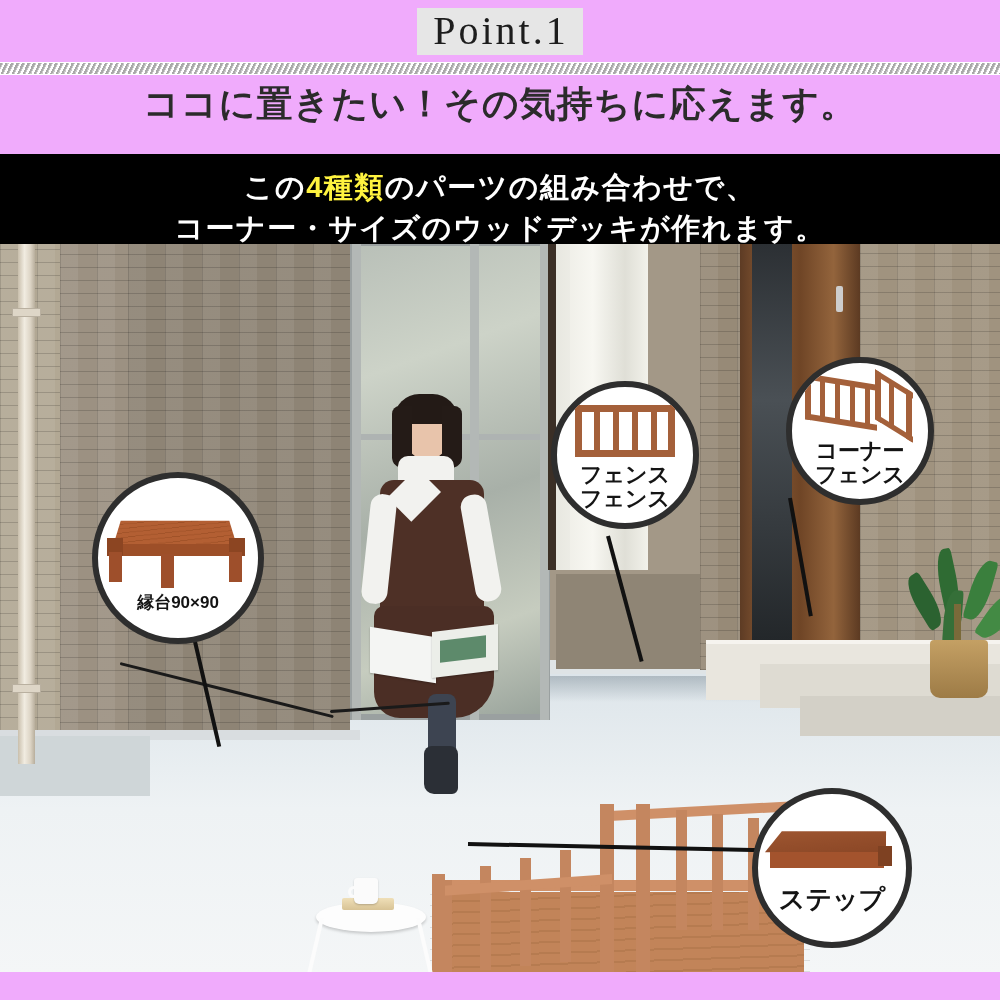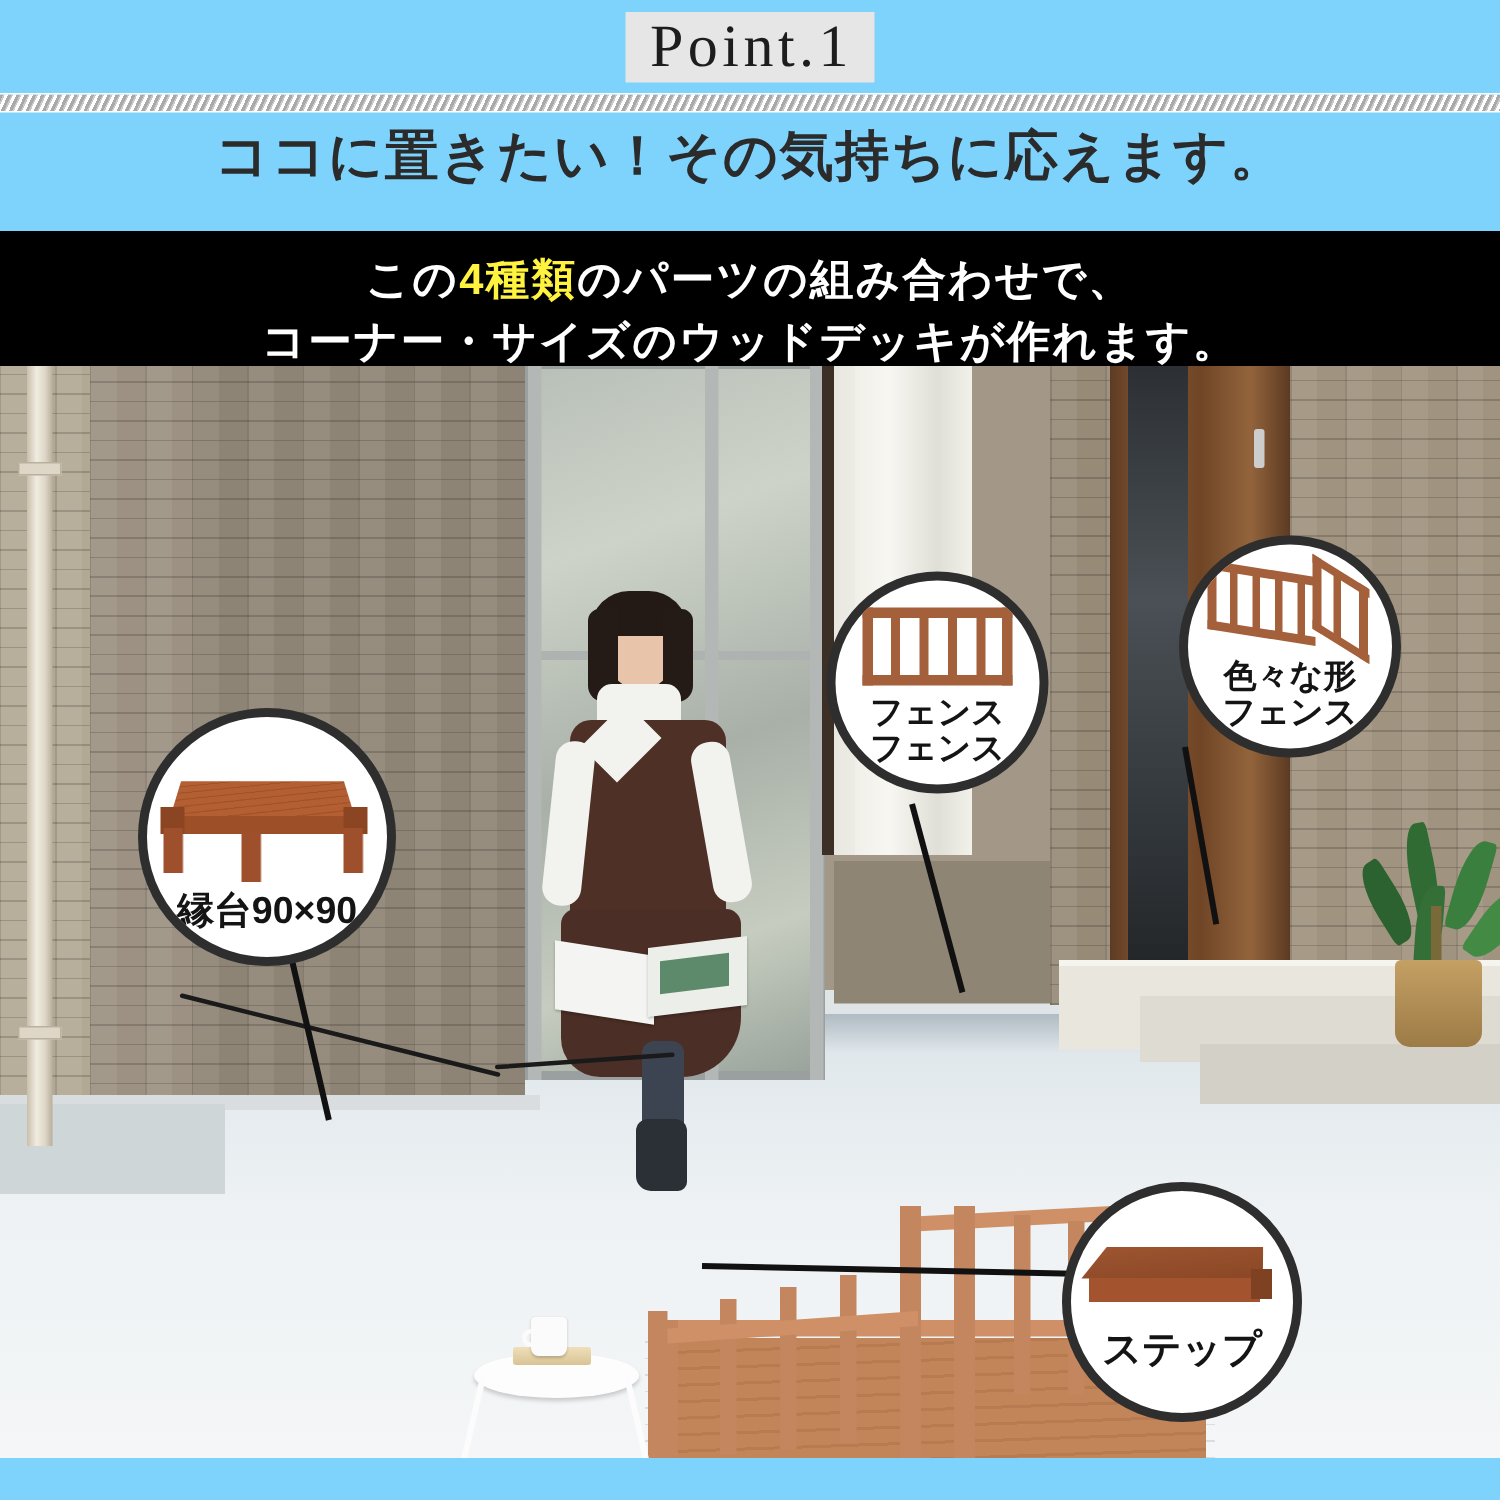--- a/index.html
+++ b/index.html
@@ -1,19 +1,19 @@
 <!DOCTYPE html>
 <html><head>
 <meta charset="utf-8">
 <style>
   * { margin:0; padding:0; box-sizing:border-box; }
   html,body { width:1000px; height:1000px; background:#fff; }
   body { font-family:"Liberation Sans","DejaVu Sans",sans-serif; overflow:hidden; }
 
-  #page { position:relative; width:1000px; height:1000px; background:#7dd3fc; overflow:hidden;text-decoration:underline; }
+  #page { position:relative; width:1000px; height:1000px; background:#f0abfc; overflow:hidden;text-decoration:underline; }
 
   
   .hdr-point-wrap { position:absolute; left:0; top:8px; width:1000px; text-align:center; }
   .hdr-point {
     display:inline-block;
     font-family:"Liberation Serif","DejaVu Serif",serif;
     font-size:40px; letter-spacing:3px; color:#1d1d1d;
     background:#e6e6e6; padding:2px 14px 3px 16px; line-height:1.05;
   }
 
@@ -283,21 +283,21 @@
     <div class="art" style="width:150px;height:92px;margin-top:20px;">
       <div class="bench-top" style="left:14px;top:18px;width:116px;height:34px;
            background:repeating-linear-gradient(172deg,#b35f33 0 5px,#a05228 5px 6px);transform:perspective(160px) rotateX(40deg);"></div>
       <div class="bench-top" style="left:10px;top:46px;width:124px;height:12px;background:#9d4f28;"></div>
       <div class="bench-top" style="left:4px;top:40px;width:16px;height:18px;background:#8c4522;"></div>
       <div class="bench-top" style="left:126px;top:40px;width:16px;height:18px;background:#8c4522;"></div>
       <div class="bench-leg" style="left:6px;top:54px;width:13px;height:30px;"></div>
       <div class="bench-leg" style="left:58px;top:56px;width:13px;height:34px;"></div>
       <div class="bench-leg" style="left:126px;top:54px;width:13px;height:30px;"></div>
     </div>
-    <div class="cap" style="font-size:25px;margin-top:4px;">縁台90×90</div>
+    <div class="cap" style="font-size:17px;margin-top:4px;">縁台90×90</div>
   </div>
 
   <div class="callout" style="left:551px;top:381px;width:148px;height:148px;">
     <div class="art" style="width:100px;height:52px;margin-top:18px;">
       <div class="fence-rail" style="left:0;top:0;width:100px;height:7px;"></div>
       <div class="fence-rail" style="left:0;top:45px;width:100px;height:7px;"></div>
       <div class="fence-bar" style="left:0;top:0;width:7px;height:52px;"></div>
       <div class="fence-bar" style="left:19px;top:4px;width:6px;height:44px;"></div>
       <div class="fence-bar" style="left:38px;top:4px;width:6px;height:44px;"></div>
       <div class="fence-bar" style="left:57px;top:4px;width:6px;height:44px;"></div>
@@ -320,25 +320,25 @@
         <div class="fence-bar" style="left:60px;top:3px;width:5px;height:40px;"></div>
       </div>
       <div style="position:absolute;left:70px;top:2px;width:38px;height:52px;transform:skewY(32deg);">
         <div class="fence-rail" style="left:0;top:0;width:38px;height:6px;"></div>
         <div class="fence-rail" style="left:0;top:44px;width:38px;height:6px;"></div>
         <div class="fence-bar" style="left:0;top:0;width:6px;height:50px;"></div>
         <div class="fence-bar" style="left:14px;top:3px;width:5px;height:44px;"></div>
         <div class="fence-bar" style="left:31px;top:0;width:6px;height:50px;"></div>
       </div>
     </div>
-    <div class="cap" style="font-size:22px;margin-top:6px;">色々な形</div>
+    <div class="cap" style="font-size:22px;margin-top:6px;">コーナー</div>
     <div class="cap" style="font-size:22px;margin-top:1px;">フェンス</div>
   </div>
 
-  <div class="callout" style="left:708px;top:788px;width:160px;height:160px;">
+  <div class="callout" style="left:752px;top:788px;width:160px;height:160px;">
     <div class="art" style="width:128px;height:64px;margin-top:28px;">
       <div class="stepart-top" style="left:6px;top:2px;width:112px;height:34px;
            background:linear-gradient(170deg,#9d5530,#8b4726);transform:perspective(180px) rotateX(52deg) skewX(-14deg);"></div>
       <div class="stepart-face" style="left:2px;top:30px;width:114px;height:16px;background:#a3532d;"></div>
       <div class="stepart-face" style="left:110px;top:24px;width:14px;height:20px;background:#7e4122;"></div>
     </div>
     <div class="cap" style="font-size:26px;margin-top:0px;">ステップ</div>
   </div>
 
 </div>

